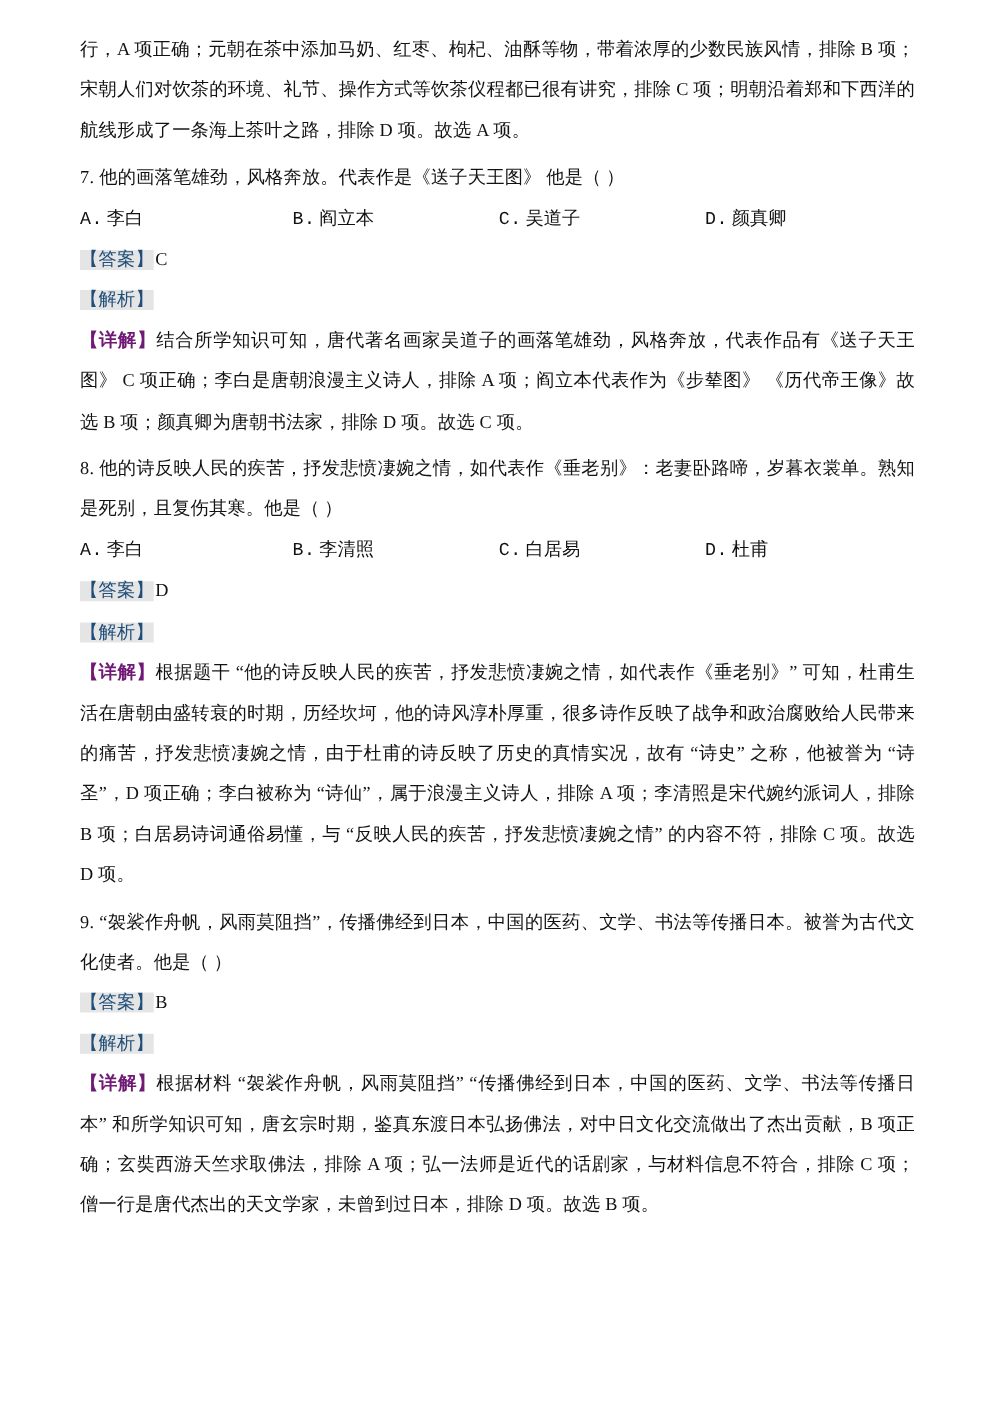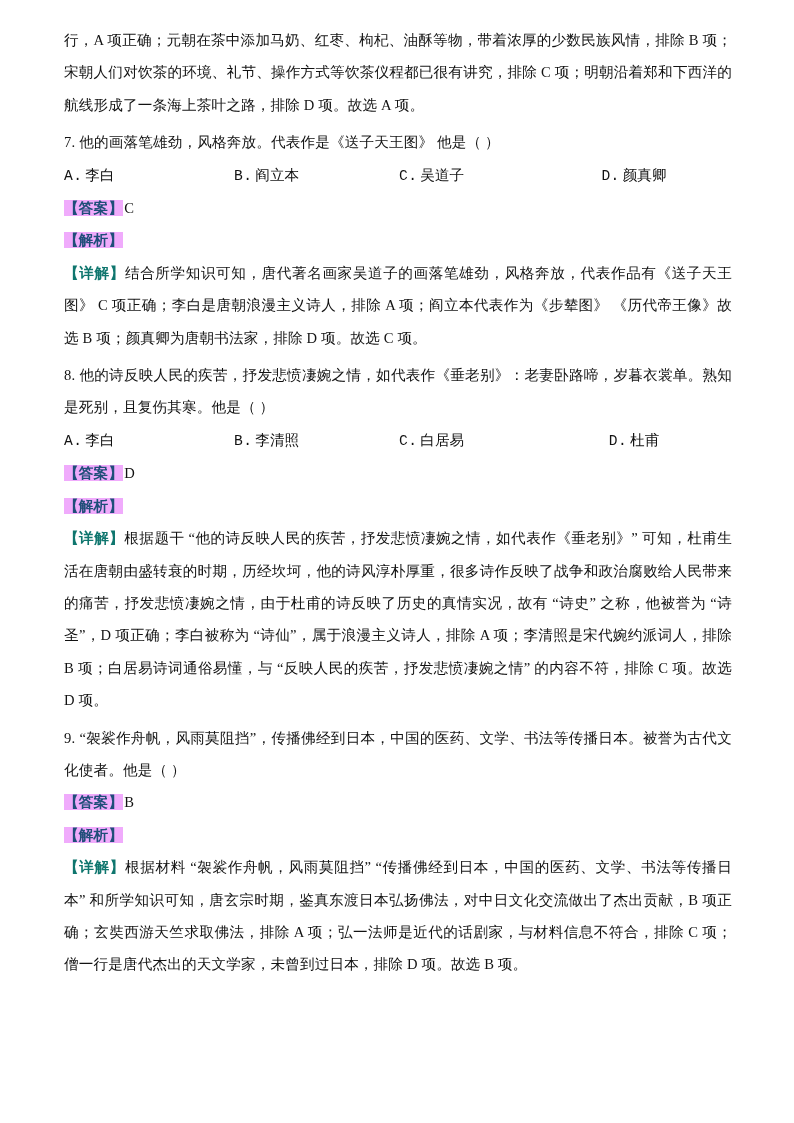--- a/index.html
+++ b/index.html
@@ -45,33 +45,33 @@
     margin: 0;
     color: #121212;
   }
   .opt {
     display: inline-block;
     font-family: Liberation Mono, monospace;
   }
   .opt-a { width: 170px; }
   .opt-b { width: 165px; }
   .opt-c { width: 165px; }
-  .opt-d { width: 140px; text-align: center; }
+  .opt-d { width: 140px; }
   .opt-letter { letter-spacing: 0.4px; }
   .opt-text { margin-left: 3px; }
 
   
   .marker-blue {
     color: #1F4E79;
-    background: #f0abfc;
-    font-weight: 700;
+    background: #e5e5e5;
+    font-weight: 400;
     letter-spacing: 0.2px;
   }
   .marker-black {
-    color: #0f766e;
+    color: #701a75;
     font-weight: 700;
     letter-spacing: 0.2px;
   }
   .ans-letter {
     color: #121212;
     font-weight: 400;
     padding-left: 1px;
   }
   .qnum { letter-spacing: 0.3px; }
 </style>

